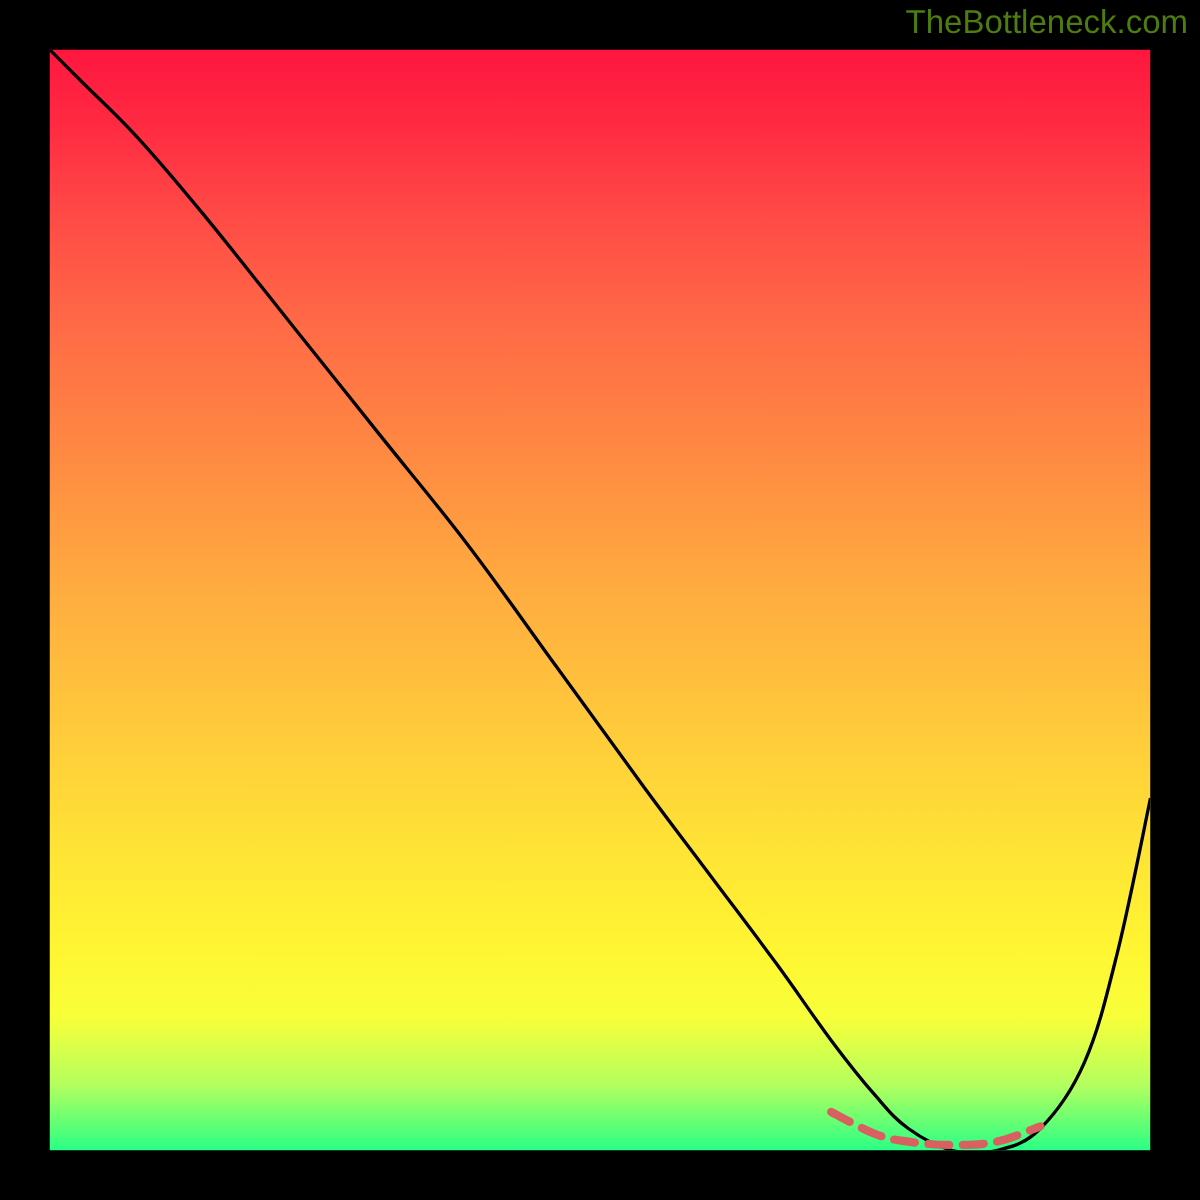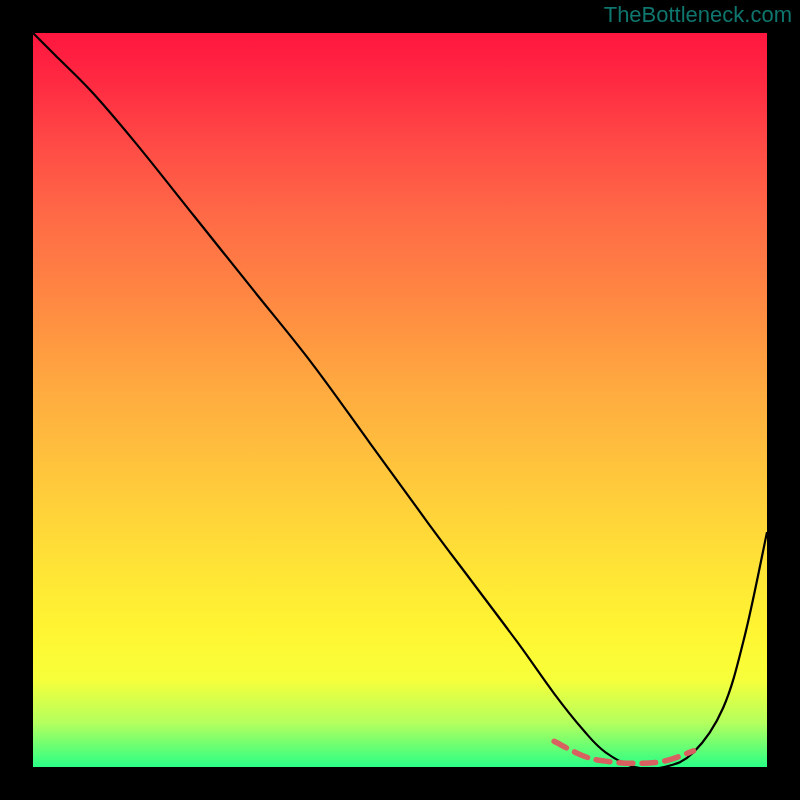--- a/index.html
+++ b/index.html
@@ -8,21 +8,21 @@
     width: 800px;
     height: 800px;
     background: #000;
     font-family: Arial, Helvetica, sans-serif;
     position: relative;
   }
   .watermark {
     position: absolute;
     top: 2px;
     right: 8px;
-    color: #0f766e;
+    color: #4d7c0f;
     font-size: 22px;
     z-index: 10;
   }
   .plot-area {
     position: absolute;
     left: 33px;
     top: 33px;
     width: 734px;
     height: 734px;
     overflow: hidden;

